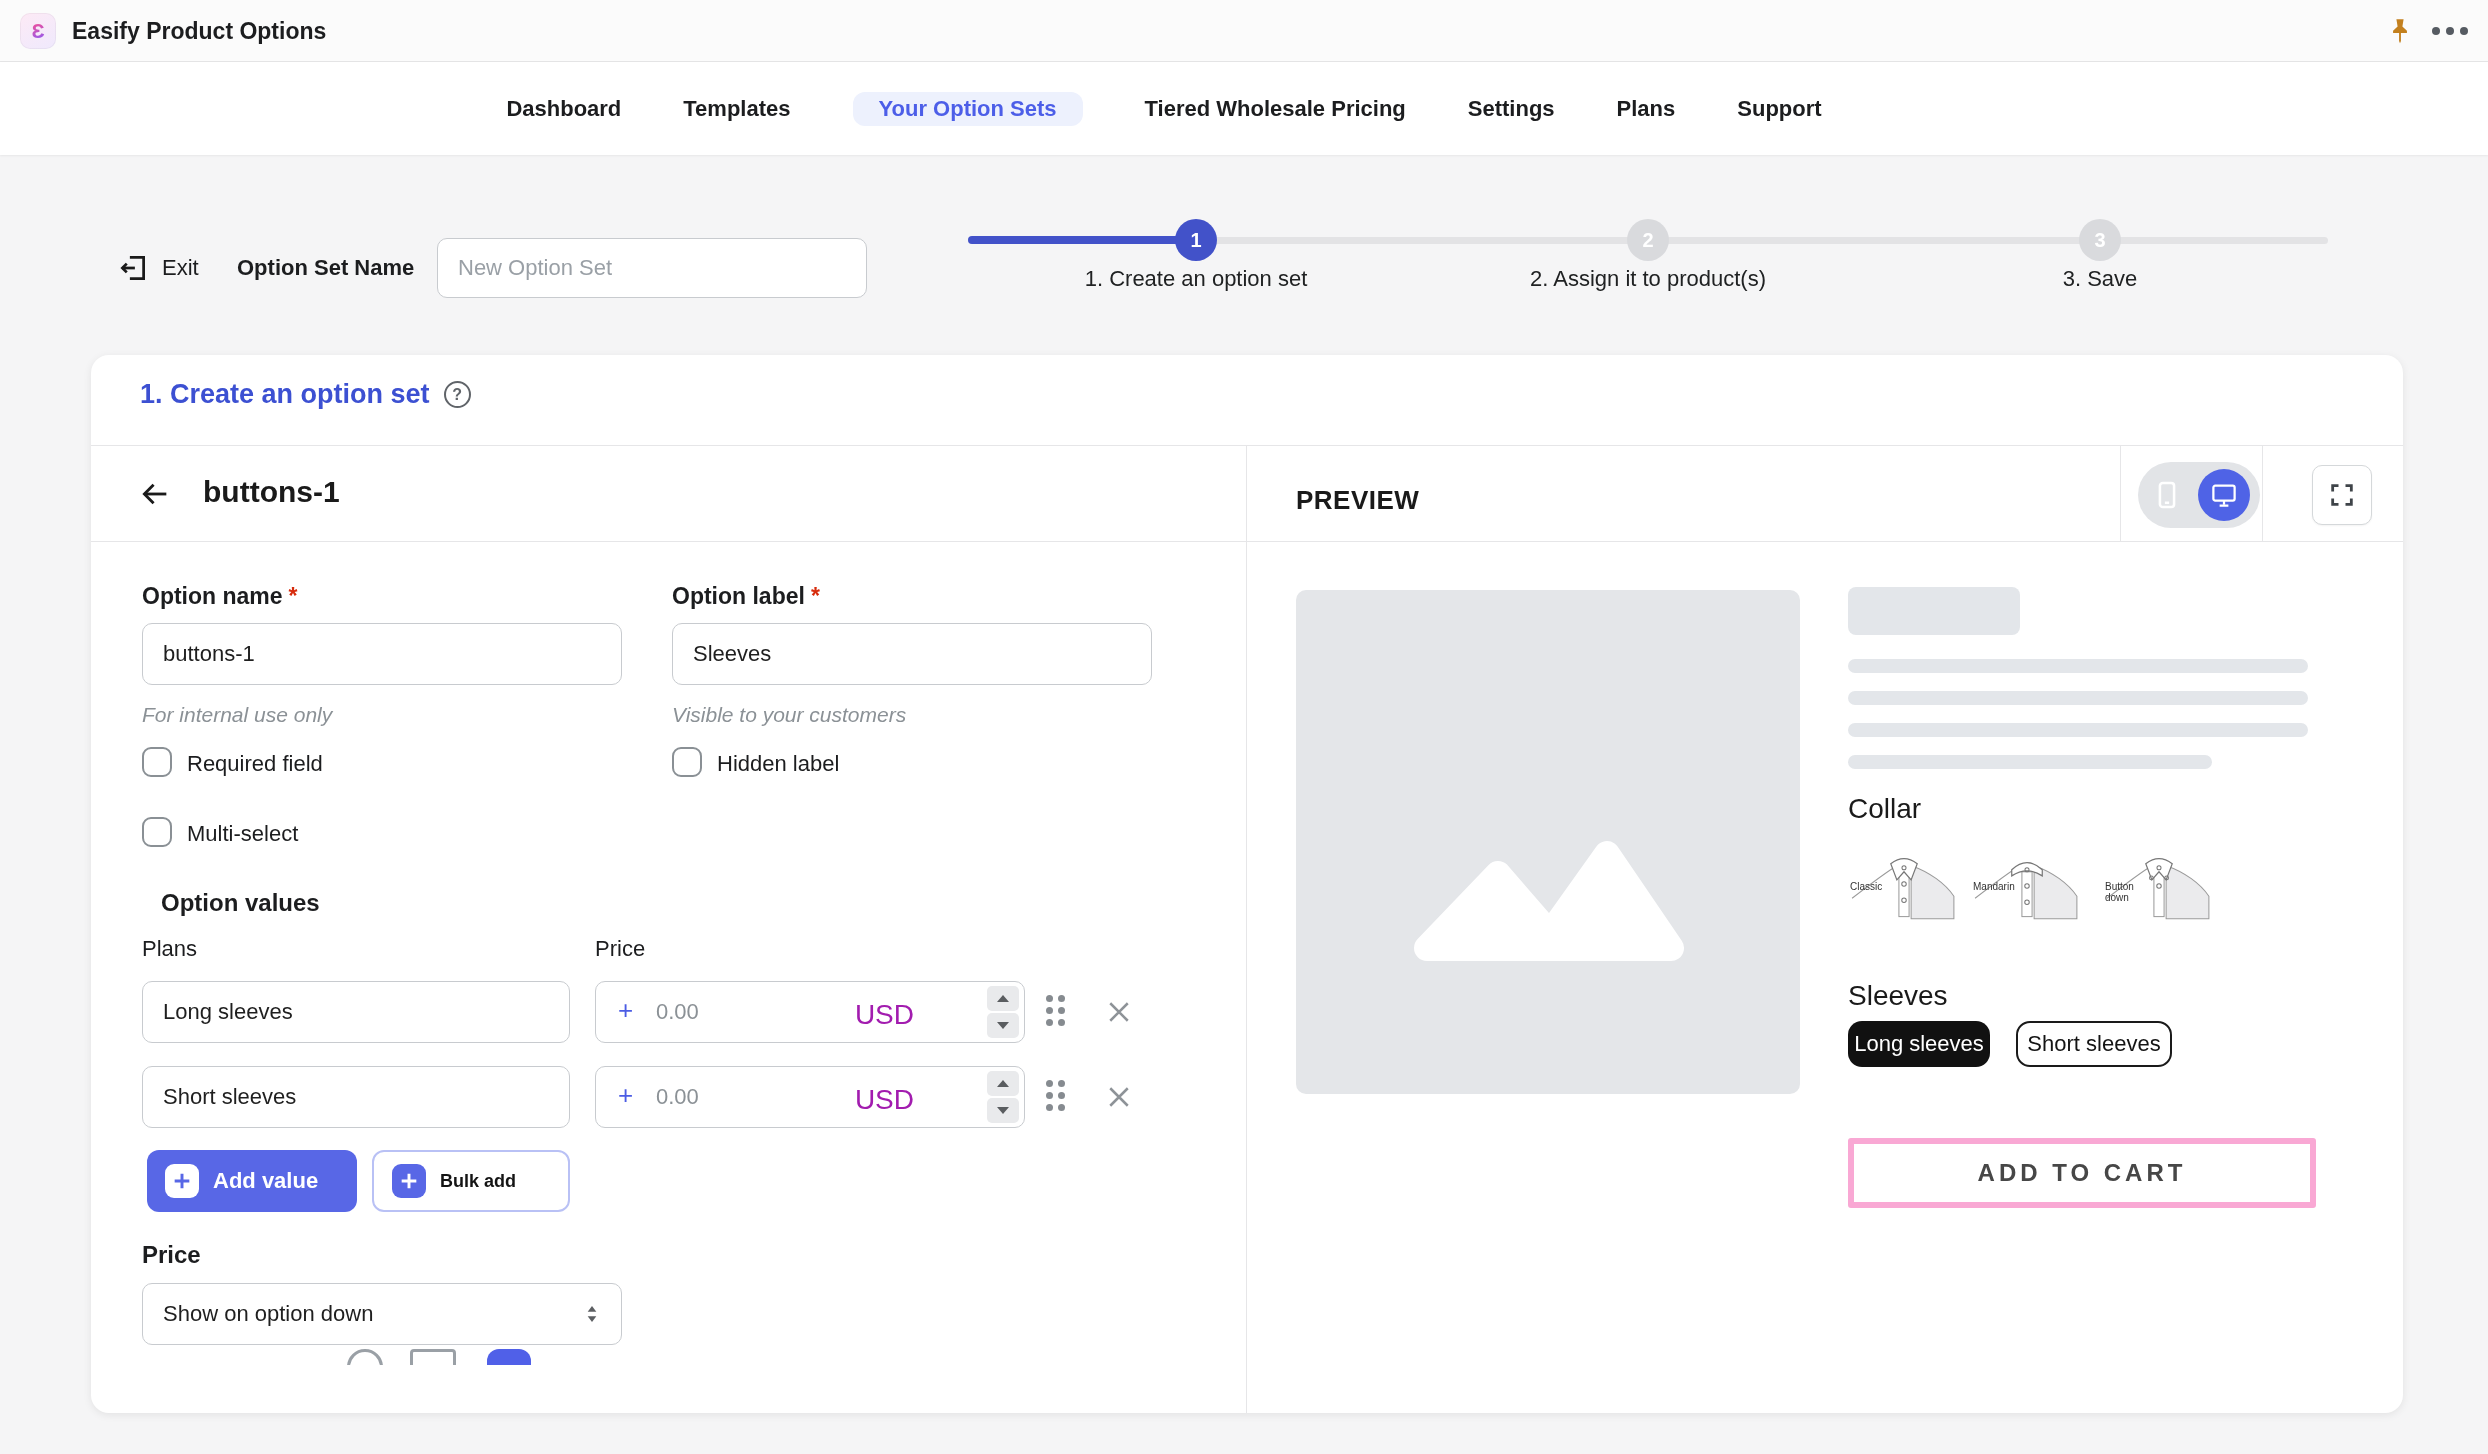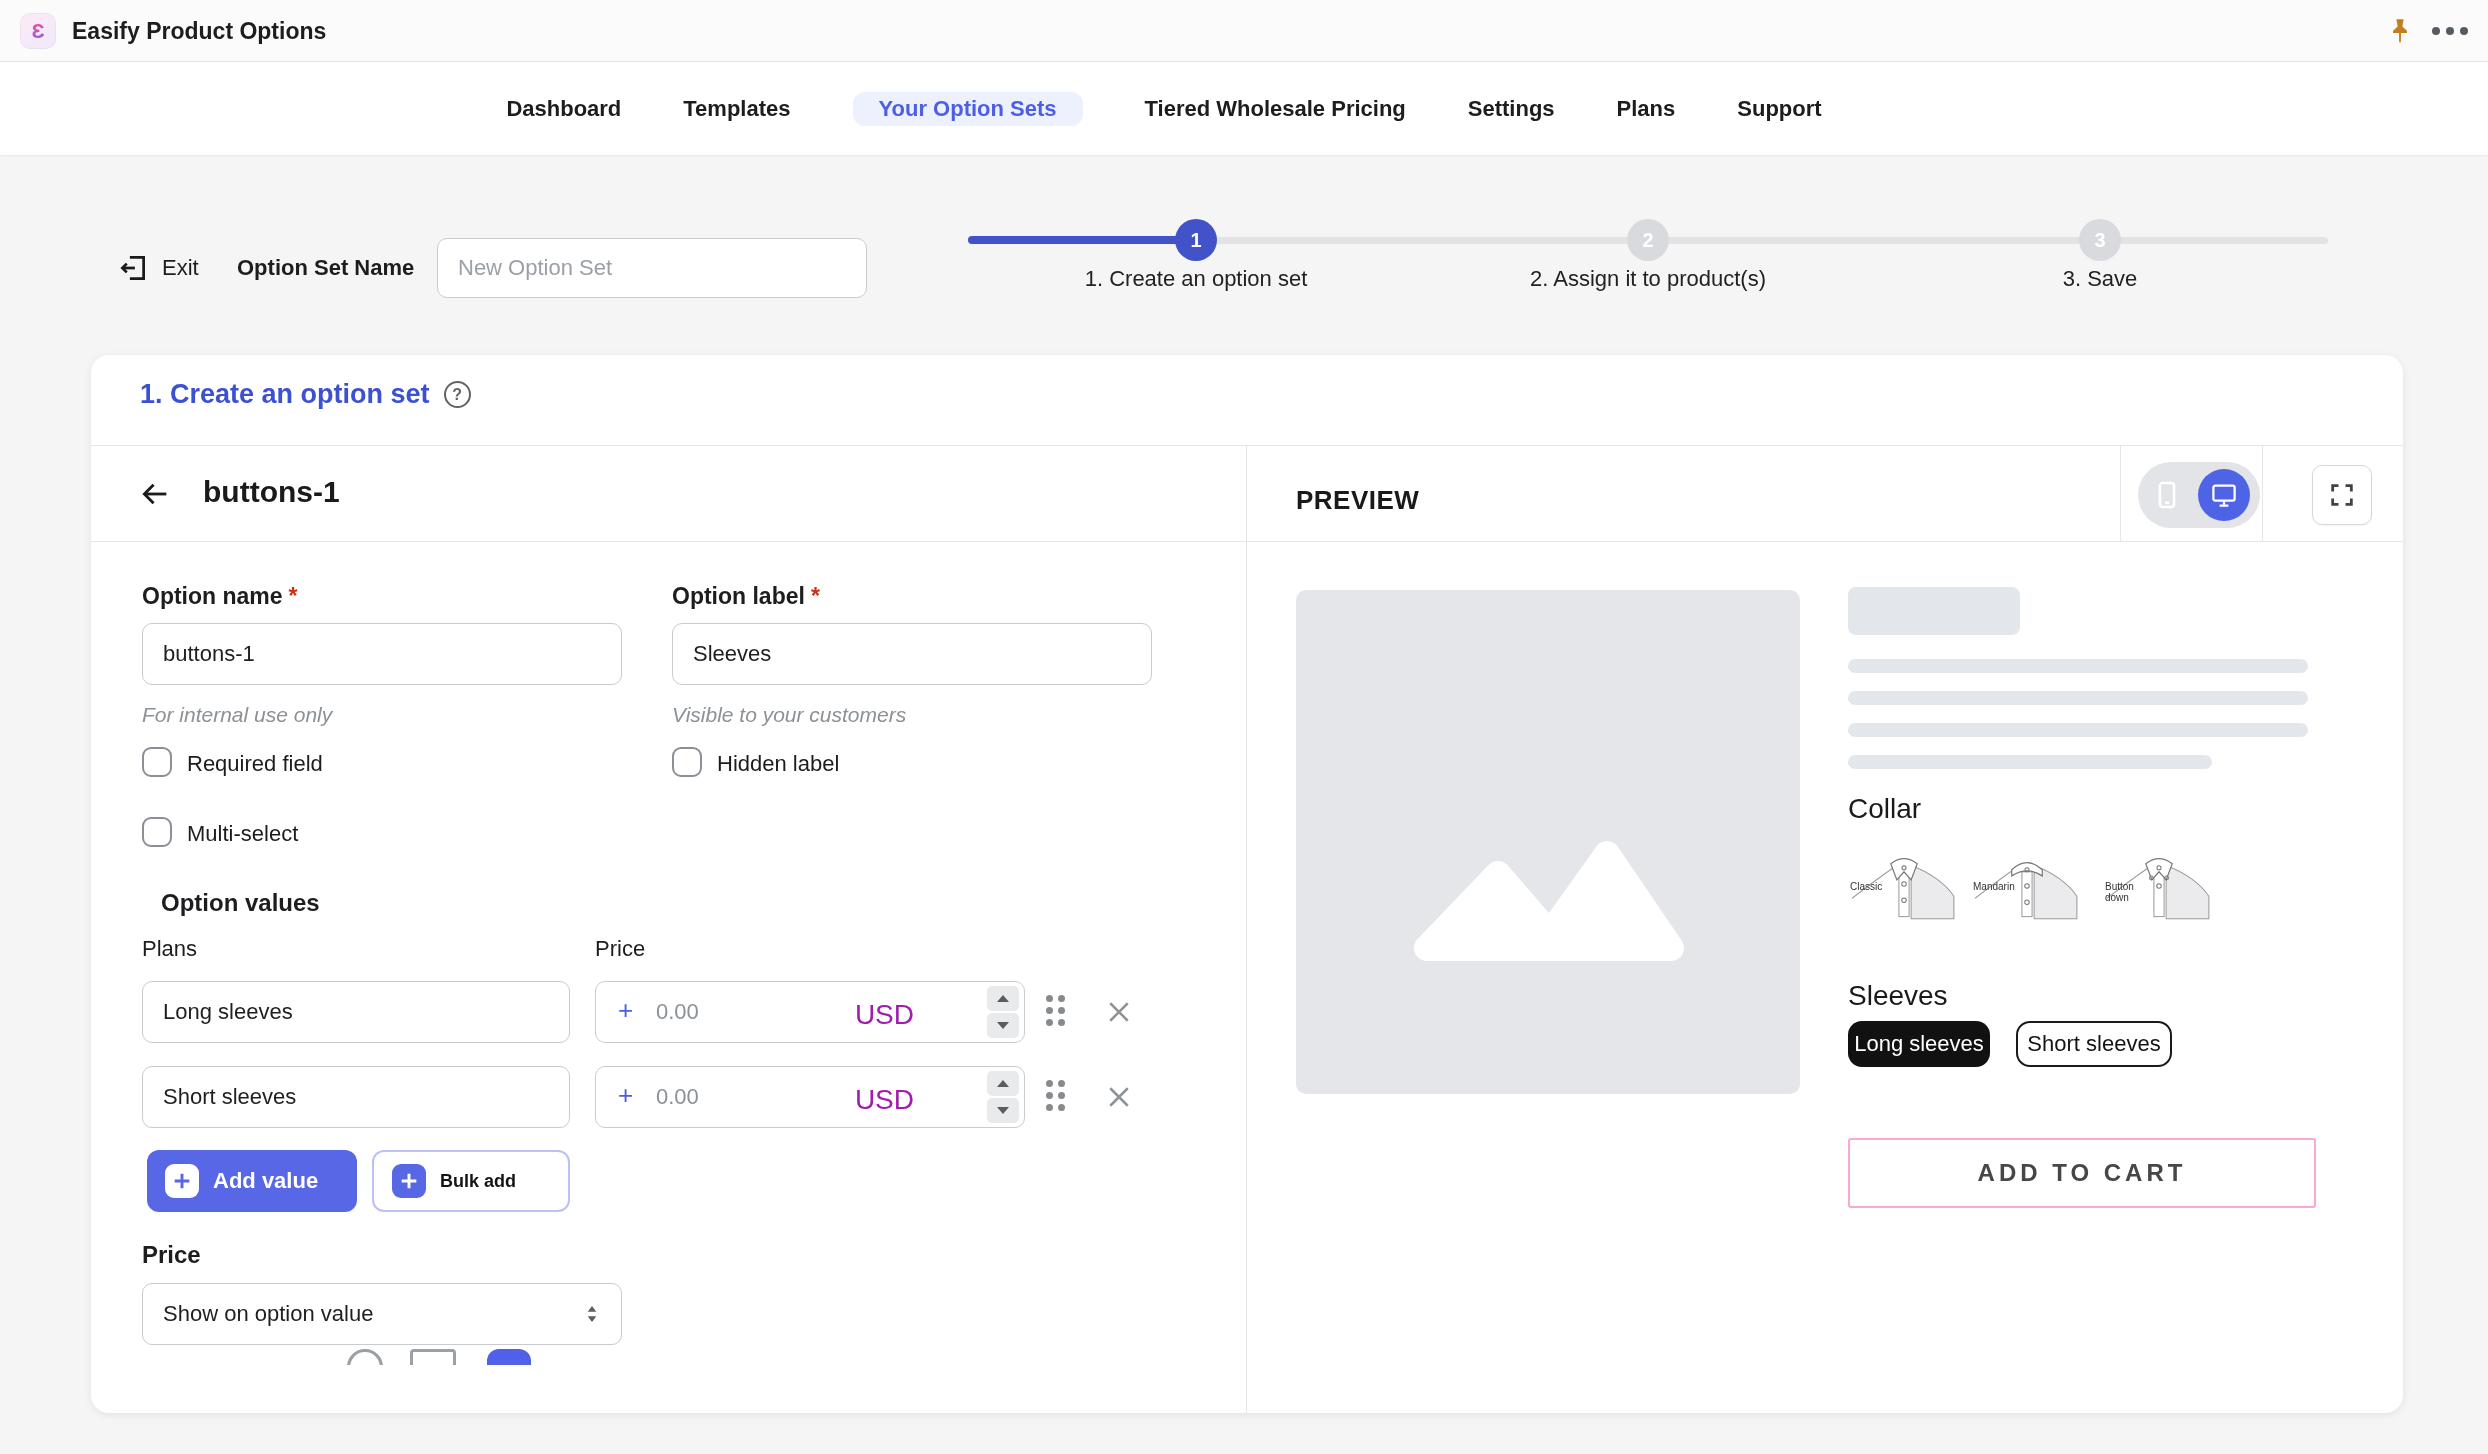--- a/index.html
+++ b/index.html
@@ -116,21 +116,21 @@
 
   .pv-label { position:absolute; font-size:28px; color:#1a1a1a; }
   .collar-item { position:absolute; top:486px; width:112px; height:84px; cursor:pointer; }
   .collar-item .cname { position:absolute; left:2px; top:40px; width:50px; font-size:10px; color:#333; line-height:11px; }
 
   .pill { position:absolute; top:666px; height:46px; border-radius:14px; display:flex; align-items:center; justify-content:center;
     font-size:22px; cursor:pointer; white-space:nowrap; }
   .pill.sel { background:#111; color:#fff; }
   .pill.unsel { background:#fff; color:#141414; border:2px solid #1a1a1a; }
 
-  .atc { position:absolute; left:1757px; top:783px; width:468px; height:70px; background:#fff; border:2px solid #f9a8d4; border-radius:3px;
+  .atc { position:absolute; left:1757px; top:783px; width:468px; height:70px; background:#fff; border:6px solid #f9a8d4; border-radius:3px;
     display:flex; align-items:center; justify-content:center; font-size:24px; font-weight:700; letter-spacing:4px; color:#474747; cursor:pointer; }
 </style>
 </head>
 <body>
 
 <div class="page">
 
   <div class="topbar">
     <div class="app-icon">
         <span>Ɛ</span>
@@ -287,21 +287,21 @@
       <span class="plus-sq">
         <svg width="22" height="22" viewBox="0 0 24 24" fill="none" stroke="#ffffff" stroke-width="3.2">
             <path d="M12 4v16M4 12h16"></path>
           </svg>
       </span>
       <span class="txt">Bulk add</span>
     </div>
 
     <div class="section-head" style="left:51px; top:886px;">Price</div>
     <div class="select" style="left:51px; top:928px;">
-      <span>Show on option value</span>
+      <span>Show on option down</span>
       <svg width="26" height="26" viewBox="0 0 24 24" fill="#5c5f62">
           <path d="M8 10l4-5.4L16 10z"></path>
           <path d="M8 14l4 5.4L16 14z"></path>
         </svg>
     </div>
 
     <div class="peek">
       <div class="circ"></div>
       <div class="sq"></div>
       <div class="blue"></div>

